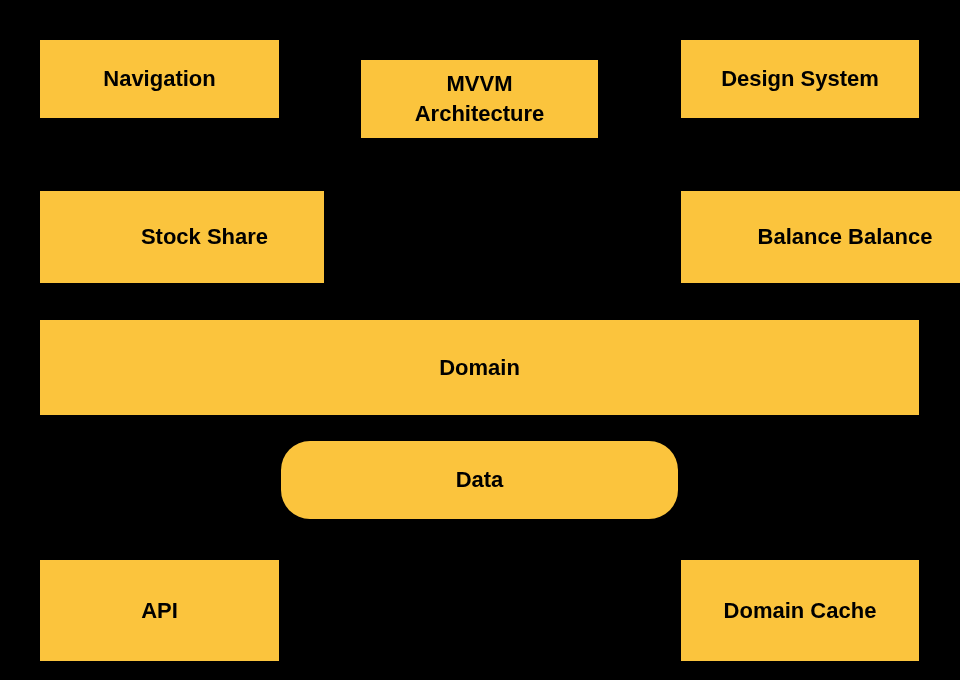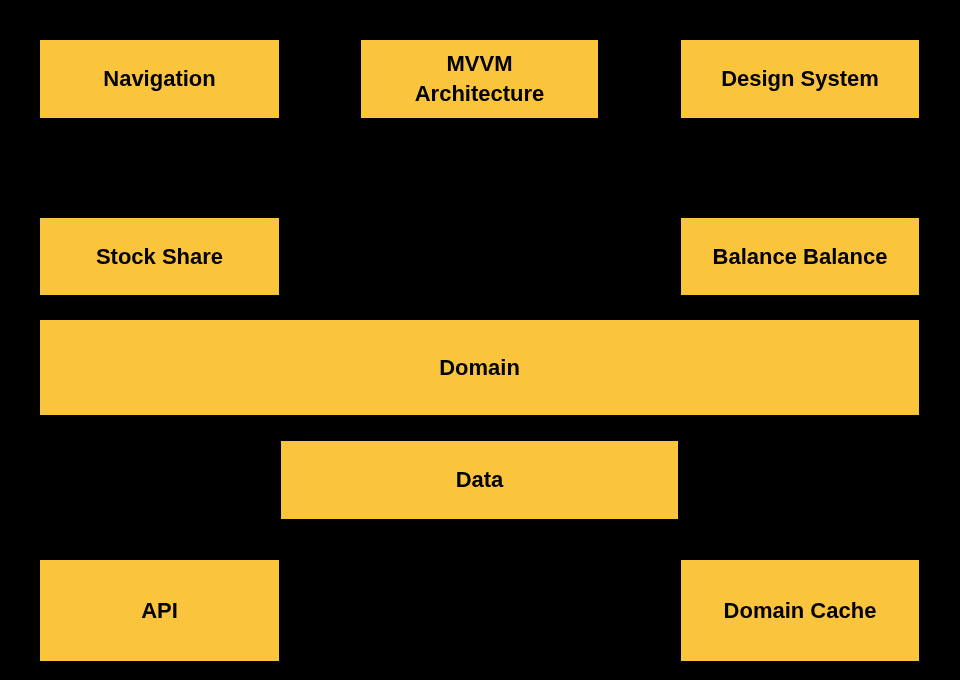--- a/index.html
+++ b/index.html
@@ -23,27 +23,27 @@
     font-size: 22px;
     line-height: 1.35;
     display: flex;
     align-items: center;
     justify-content: center;
     text-align: center;
     white-space: pre-line;
   }
   
   .c1 { left: 40px;  width: 239px; }
-  .c2 { left: 361px; width: 237px; }
+  .c2 { left: 361px; width: 237px; margin-top: 20px; }
   .c3 { left: 681px; width: 238px; }
   .full { left: 40px;  width: 879px; }
-  .mid  { left: 281px; width: 397px; }
+  .mid  { left: 281px; width: 397px; border-radius: 29px; }
   
   .r1 { top: 40px;  height: 78px; }
-  .r2 { top: 218px; height: 77px; }
+  .r2 { top: 191px; height: 92px; padding-left: 45px; }
   .r3 { top: 320px; height: 95px; }
   .r4 { top: 441px; height: 78px; }
   .r5 { top: 560px; height: 101px; }
 </style>
 </head>
 <body>
 
 <div class="canvas">
 
   <div class="box c1 r1">Navigation</div>

